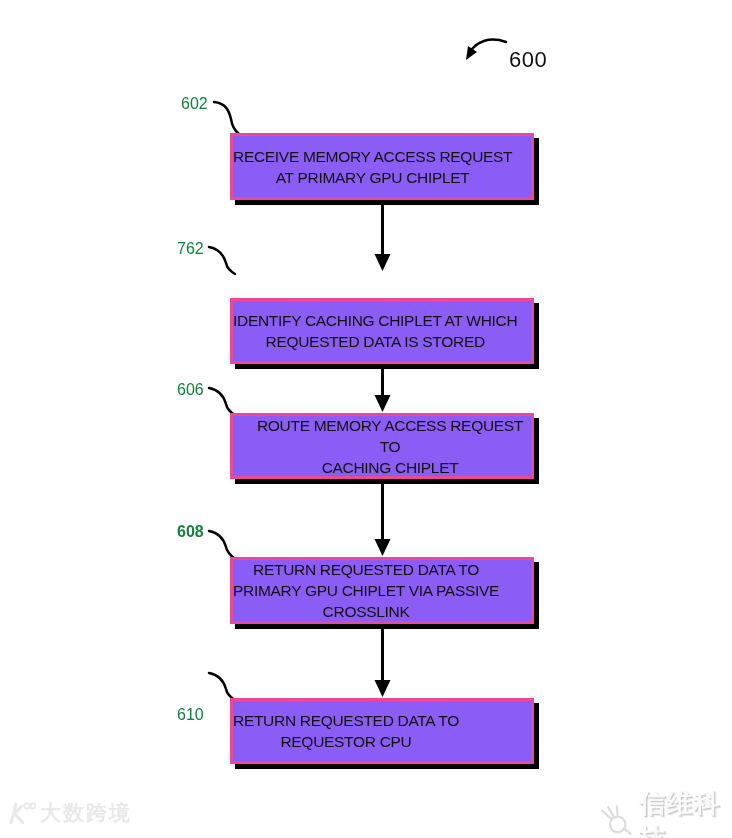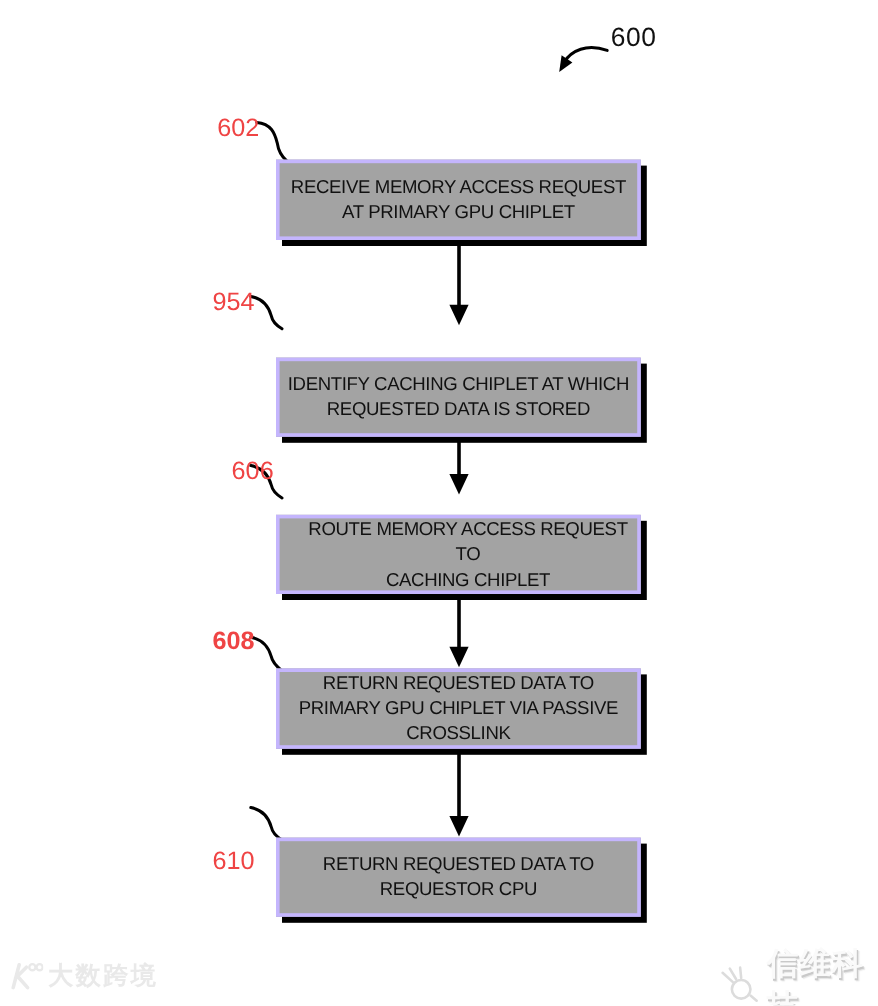--- a/index.html
+++ b/index.html
@@ -18,34 +18,34 @@
     pointer-events: none;
   }
   .fig-ref {
     position: absolute;
     font-size: 22px;
     color: #111111;
     letter-spacing: 0.5px;
   }
   .step-ref {
     position: absolute;
-    font-size: 21px;
-    color: #ef4444;
+    font-size: 16px;
+    color: #15803d;
   }
   .flow-box {
     position: absolute;
     left: 230px;
     width: 304px;
-    border: 3px solid #c4b5fd;
-    background: #a3a3a3;
+    border: 3px solid #ec4899;
+    background: #8b5cf6;
     box-shadow: 5px 5px 0 0 #000000;
     box-sizing: border-box;
     display: flex;
     align-items: center;
-    justify-content: center;
+    justify-content: flex-start;
     text-align: center;
   }
   .box-label {
     font-size: 15.5px;
     line-height: 21px;
     letter-spacing: -0.3px;
     color: #111111;
     white-space: pre-line;
   }
   .wm-left {
@@ -107,37 +107,37 @@
     <g>
       <line x1="382.5" y1="478" x2="382.5" y2="541" stroke="#000" stroke-width="3"></line>
       <polygon points="374.5,539 390.5,539 382.5,556" fill="#000"></polygon>
     </g>
     <g>
       <line x1="382.5" y1="623" x2="382.5" y2="682" stroke="#000" stroke-width="3"></line>
       <polygon points="374.5,680 390.5,680 382.5,697" fill="#000"></polygon>
     </g>
   </svg>
 
-  <div class="fig-ref" style="left:509px; top:18px;text-align:right;">600</div>
+  <div class="fig-ref" style="left:509px; top:47px;text-align:right;">600</div>
 
   <div class="step-ref" style="left:181px; top:95px;">602</div>
-  <div class="step-ref" style="left:177px; top:240px;">954</div>
-  <div class="step-ref" style="left:177px; top:381px;margin-left:16px;">606</div>
+  <div class="step-ref" style="left:177px; top:240px;">762</div>
+  <div class="step-ref" style="left:177px; top:381px;">606</div>
   <div class="step-ref" style="left:177px; top:523px;font-weight:bold;">608</div>
   <div class="step-ref" style="left:177px; top:665px;margin-top:41px;">610</div>
 
   <div class="flow-box" style="top:133px; height:67px;">
     <span class="box-label">RECEIVE MEMORY ACCESS REQUEST
 AT PRIMARY GPU CHIPLET</span>
   </div>
   <div class="flow-box" style="top:272px; height:66px;margin-top:26px;">
     <span class="box-label">IDENTIFY CACHING CHIPLET AT WHICH
 REQUESTED DATA IS STORED</span>
   </div>
-  <div class="flow-box" style="top:429px; height:66px;padding-left:16px;">
+  <div class="flow-box" style="top:413px; height:66px;padding-left:16px;">
     <span class="box-label">ROUTE MEMORY ACCESS REQUEST TO
 CACHING CHIPLET</span>
   </div>
   <div class="flow-box" style="top:557px; height:67px;">
     <span class="box-label">RETURN REQUESTED DATA TO
 PRIMARY GPU CHIPLET VIA PASSIVE
 CROSSLINK</span>
   </div>
   <div class="flow-box" style="top:698px; height:66px;">
     <span class="box-label">RETURN REQUESTED DATA TO

